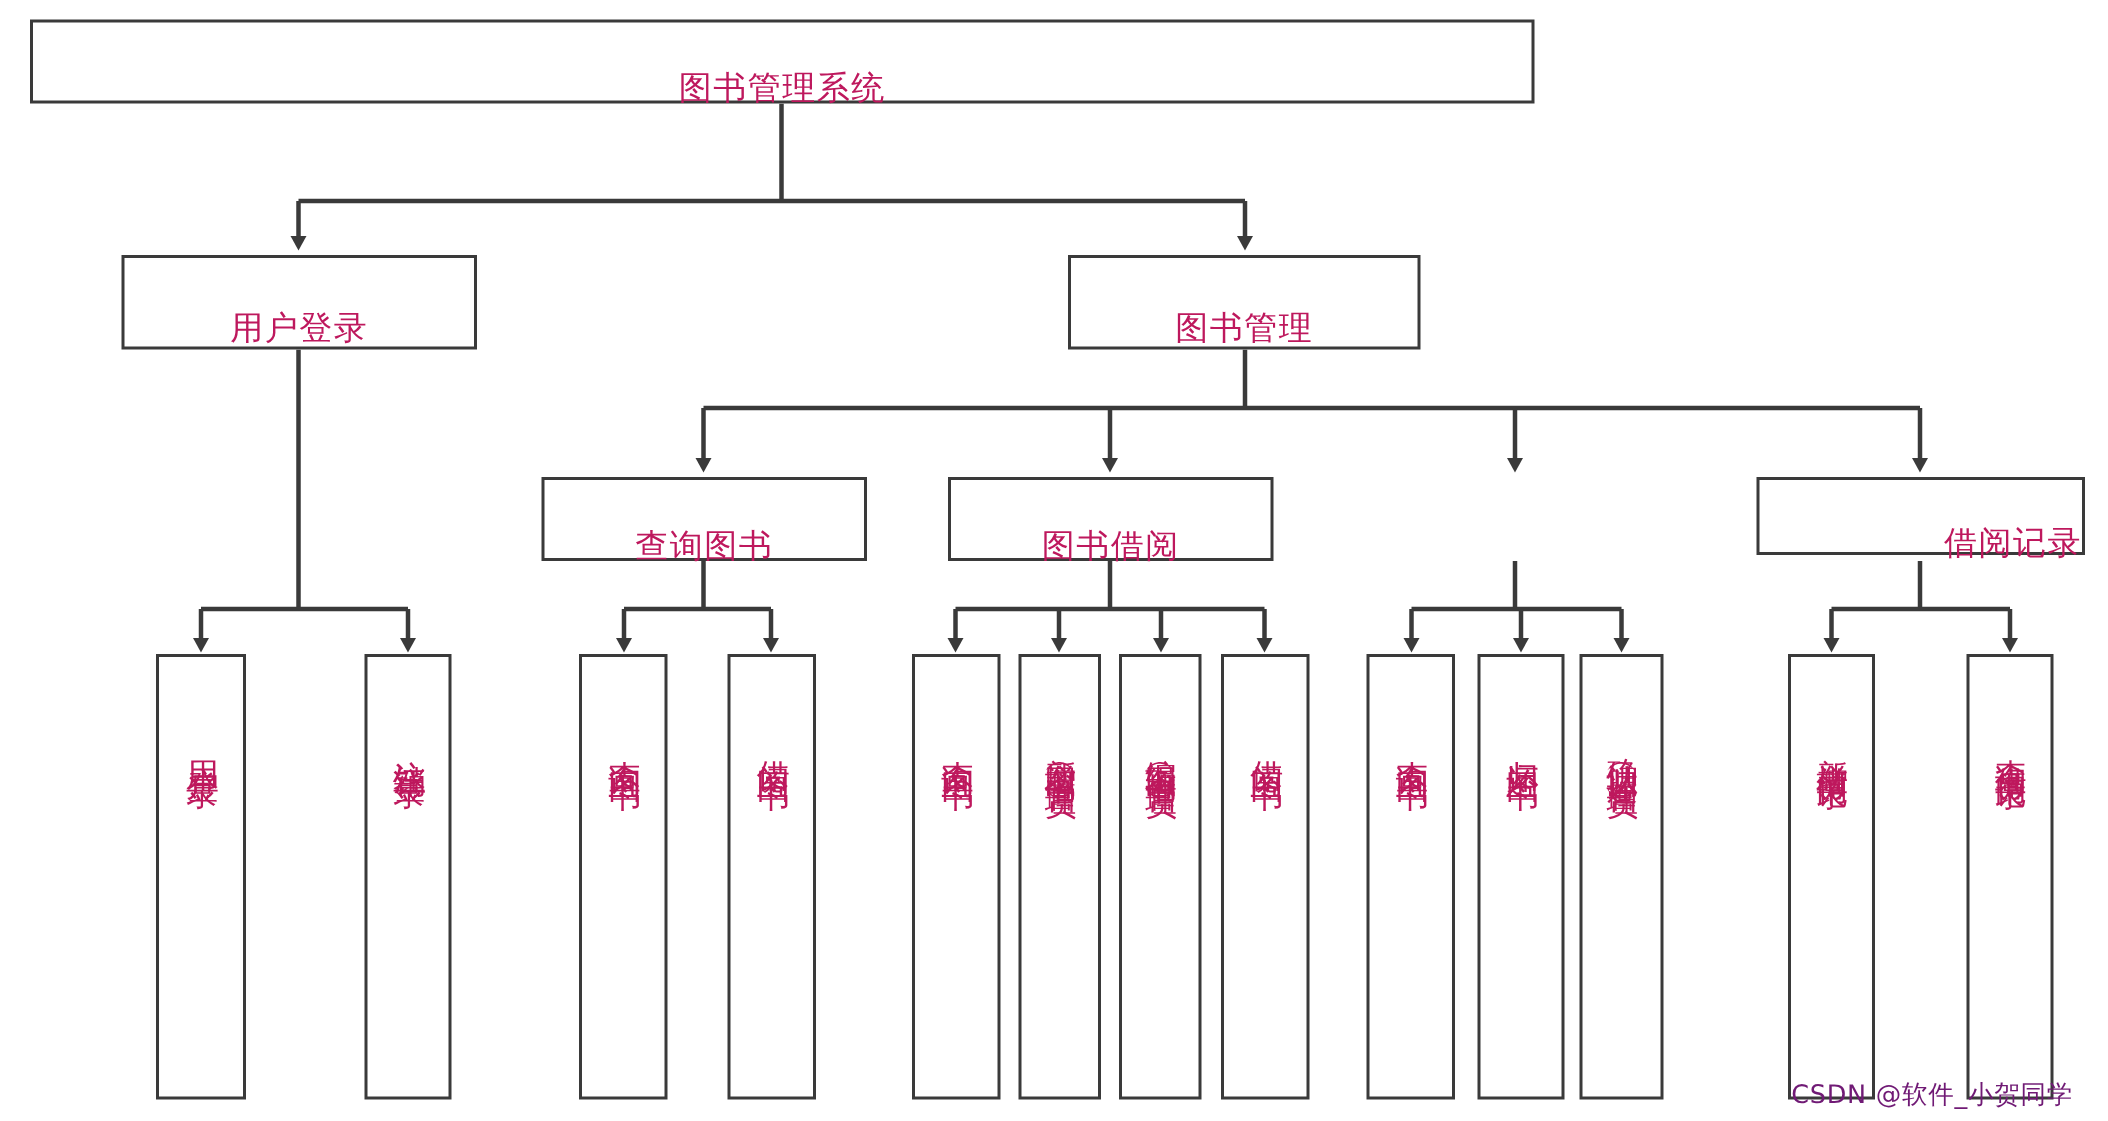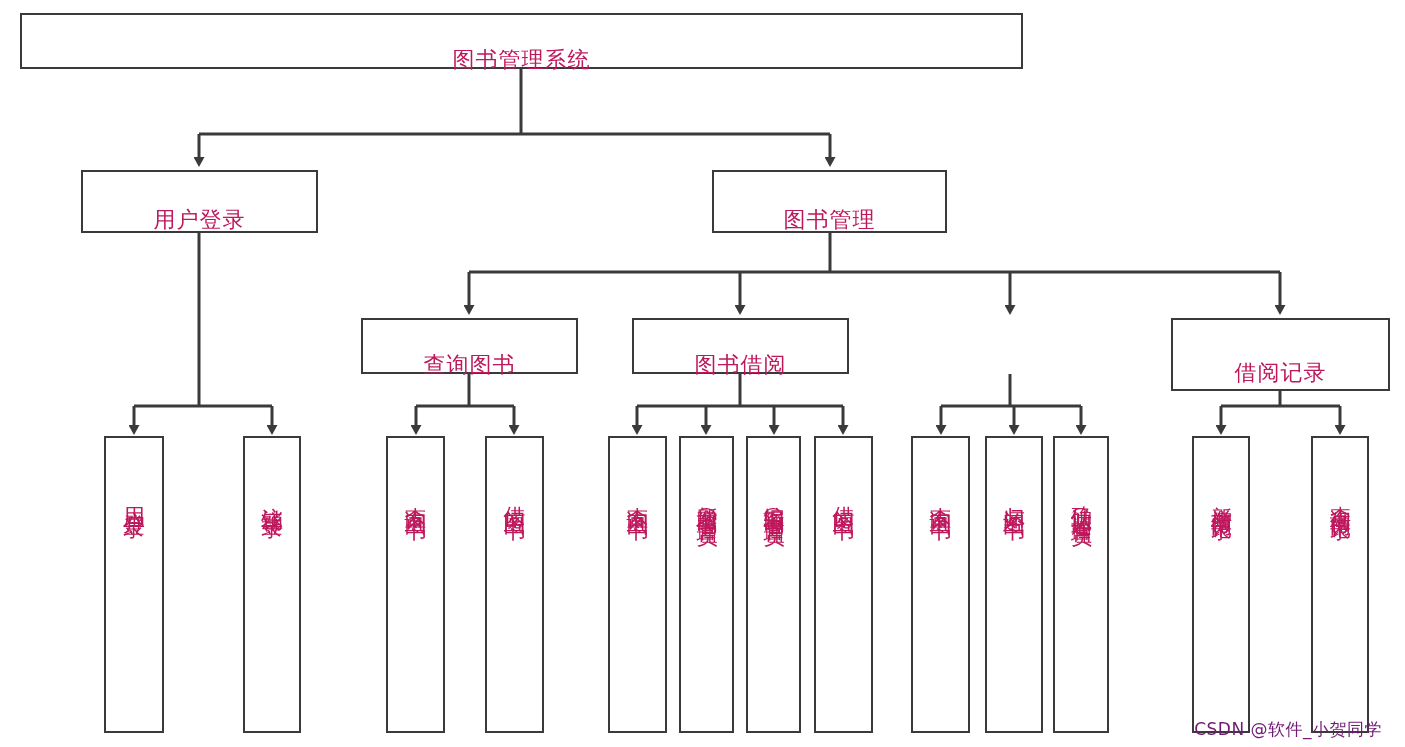--- a/index.html
+++ b/index.html
@@ -136,21 +136,21 @@
   <div class="node horizontal" style="left: 712px; top: 170px; width: 235px; height: 63px; align-items: center;">
     <span class="node-label">图书管理</span>
   </div>
 
   <div class="node horizontal" style="left: 361px; top: 318px; width: 217px; height: 56px;">
     <span class="node-label">查询图书</span>
   </div>
   <div class="node horizontal" style="left: 632px; top: 318px; width: 217px; height: 56px;">
     <span class="node-label">图书借阅</span>
   </div>
-  <div class="node horizontal" style="left: 1171px; top: 318px; width: 219px; height: 73px;">
+  <div class="node horizontal" style="left: 1171px; top: 318px; width: 219px; height: 52px; justify-content: flex-end;">
     <span class="node-label">借阅记录</span>
   </div>
 
   <div class="node vertical" style="left: 104px; top: 436px; width: 60px; height: 297px;">
     <span class="node-label">用户登录</span>
   </div>
   <div class="node vertical" style="left: 243px; top: 436px; width: 58px; height: 297px;">
     <span class="node-label">注销登录</span>
   </div>
   <div class="node vertical" style="left: 386px; top: 436px; width: 59px; height: 297px;">

